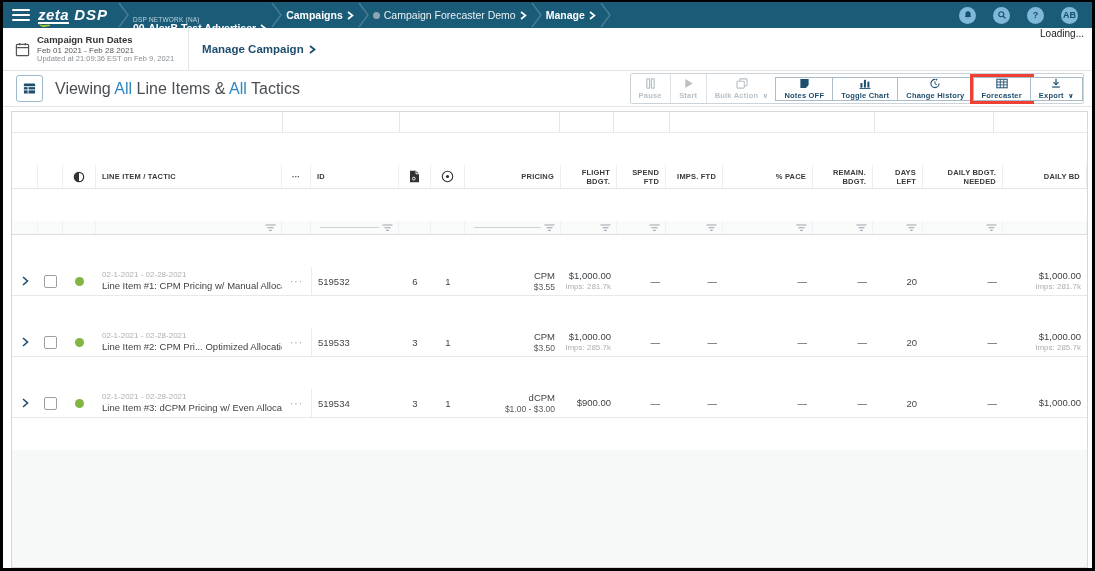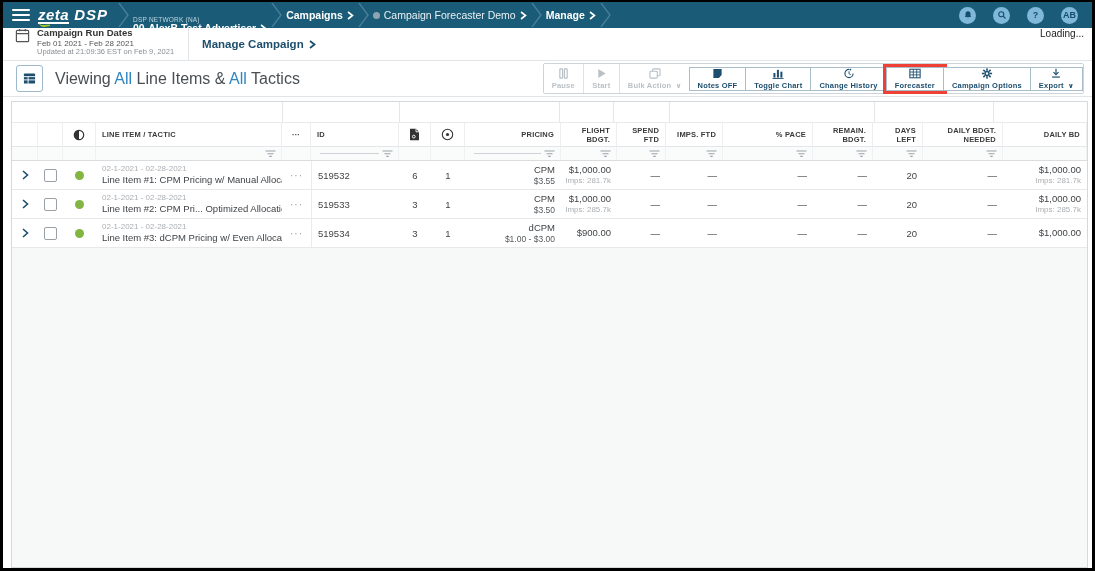--- a/index.html
+++ b/index.html
@@ -25,21 +25,21 @@
   .crumb .lbl.regular { font-weight:normal; color:#E8F0F4; }
   .crumb-stack { display:flex; flex-direction:column; line-height:1.1; cursor:pointer;margin-top:20px; }
   .crumb-stack .eyebrow { font-size:6.5px; color:#BFD4DF; letter-spacing:.2px; }
   .crumb-stack .row2 { display:flex; align-items:center; gap:4px; }
   .crumb-dot { width:7px; height:7px; border-radius:50%; background:#8EA4B0; display:inline-block; }
   .mini-chev { flex:0 0 auto; }
   .topbar-right { margin-left:auto; display:flex; align-items:center; gap:17px; padding-right:14px; }
   .circle-btn { width:17px; height:17px; border-radius:50%; background:#7FB8D8; color:#14506C; display:flex; align-items:center; justify-content:center; font-size:9px; font-weight:bold; cursor:pointer; }
 
   
-  .subbar { height:33px; border-bottom:1px solid #E2E5E7; display:flex; position:relative; flex:0 0 auto; background:#fff; }
+  .subbar { height:43px; border-bottom:1px solid #E2E5E7; display:flex; align-items:center; position:relative; flex:0 0 auto; background:#fff; }
   .cal-icon { margin:0 7px 0 12px; color:#555; }
   .rundates { display:flex; flex-direction:column; line-height:1.15; padding-right:14px; }
   .rundates .t { font-size:9.5px; color:#333; font-weight:bold; }
   .rundates .r { font-size:8px; color:#555; }
   .rundates .u { font-size:7.5px; color:#8A8F94; }
   .vdiv { width:1px; align-self:stretch; background:#E2E5E7; }
   .manage-link { display:flex; align-items:center; gap:5px; margin-left:13px; color:#1D4E6E; font-weight:bold; font-size:11.5px; cursor:pointer; }
   .loading { position:absolute; top:0px; right:8px; font-size:10px; color:#1a1a1a; }
 
   
@@ -53,21 +53,21 @@
   .tbtn .lbl { font-size:7.5px; font-weight:bold; letter-spacing:.2px; white-space:nowrap; }
   .tbtn.disabled { color:#B9C0C6; }
   .tbtn.disabled .lbl { color:#B9C0C6; }
   .tbtn.active { border:1px solid #A9BCC9; height:24px; margin:-2px 0 -2px -1px; color:#1D4E6E; position:relative; z-index:1; }
   .tbtn.active .lbl { color:#1D4E6E; }
   .dd { font-size:7px; margin-left:2px; }
   .annotation-box { position:absolute; inset:-4px -4px; border:3px solid #EE4035; pointer-events:none; z-index:5; }
 
   
   .content { flex:1 1 auto; position:relative; background:#fff; padding:4px 8px 0 8px; overflow:hidden; }
-  .gridtable { border:1px solid #D5D9DC; width:1077px; height:100%; display:flex; flex-direction:column; background:#fff; }
+  .gridtable { border:1px solid #D5D9DC; width:1077px; height:100%; display:flex; flex-direction:column; background:#fff;gap:32px; }
   .cols { display:grid; grid-template-columns:26px 25px 33px 186px 29px 88px 32px 34px 96px 56px 49px 57px 90px 60px 50px 80px 84px; }
   .group-row { height:21px; border-bottom:1px solid #E8EAEC; position:relative; flex:0 0 auto; }
   .group-row i { position:absolute; top:0; bottom:0; width:1px; background:#E4E7E9; }
   .head-row { height:24px; border-bottom:1px solid #E4E7E9; flex:0 0 auto; }
   .th { display:flex; align-items:center; font-size:7.5px; font-weight:bold; color:#3A3A3A; letter-spacing:.2px; border-right:1px solid #ECEEF0; padding:0 6px; line-height:1.2; text-transform:uppercase; }
   .th.cen { justify-content:center; padding:0; }
   .th.rt { justify-content:flex-end; text-align:right; }
   .filter-row { height:14px; background:#FAFBFB; border-bottom:1px solid #D9DDE0; flex:0 0 auto; }
   .fc { display:flex; align-items:center; justify-content:flex-end; gap:3px; padding:0 5px; border-right:1px solid #EFF1F2; }
   .fc .uline { flex:1; border-bottom:1px solid #CDD2D6; height:1px; margin-left:4px; max-width:68px; }
@@ -268,37 +268,20 @@
       <div class="tbtn active" style="position:relative;">
         <div class="annotation-box"></div>
         <svg width="12" height="11" viewBox="0 0 14 12">
             <rect x="1" y="1" width="12" height="10" fill="none" stroke="#1D4E6E" stroke-width="1.2"></rect>
             <path d="M1 4.3 H13 M1 7.6 H13 M5 1 V11 M9 1 V11" stroke="#1D4E6E" stroke-width="1"></path>
           </svg>
         <span class="lbl">Forecaster</span>
       </div>
       <div class="tbtn active">
         <svg width="12" height="12" viewBox="0 0 14 14">
-            <g fill="#1D4E6E">
-              <rect x="6" y="0.5" width="2" height="3"></rect>
-              <rect x="6" y="10.5" width="2" height="3"></rect>
-              <rect x="0.5" y="6" width="3" height="2"></rect>
-              <rect x="10.5" y="6" width="3" height="2"></rect>
-              <rect x="6" y="0.5" width="2" height="3" transform="rotate(45 7 7)"></rect>
-              <rect x="6" y="10.5" width="2" height="3" transform="rotate(45 7 7)"></rect>
-              <rect x="0.5" y="6" width="3" height="2" transform="rotate(45 7 7)"></rect>
-              <rect x="10.5" y="6" width="3" height="2" transform="rotate(45 7 7)"></rect>
-            </g>
-            <circle cx="7" cy="7" r="3.4" fill="#1D4E6E"></circle>
-            <circle cx="7" cy="7" r="1.5" fill="#fff"></circle>
-          </svg>
-        <span class="lbl">Campaign Options</span>
-      </div>
-      <div class="tbtn active">
-        <svg width="12" height="12" viewBox="0 0 14 14">
             <path d="M7 1 V8" stroke="#1D4E6E" stroke-width="1.5"></path>
             <path d="M3.8 5.2 L7 8.6 L10.2 5.2" fill="none" stroke="#1D4E6E" stroke-width="1.5"></path>
             <path d="M2 11.5 H12" stroke="#1D4E6E" stroke-width="1.5"></path>
           </svg>
         <span class="lbl"><span>Export</span> <span class="dd">∨</span></span>
       </div>
     </div>
   </div>
 
   <div class="content">

